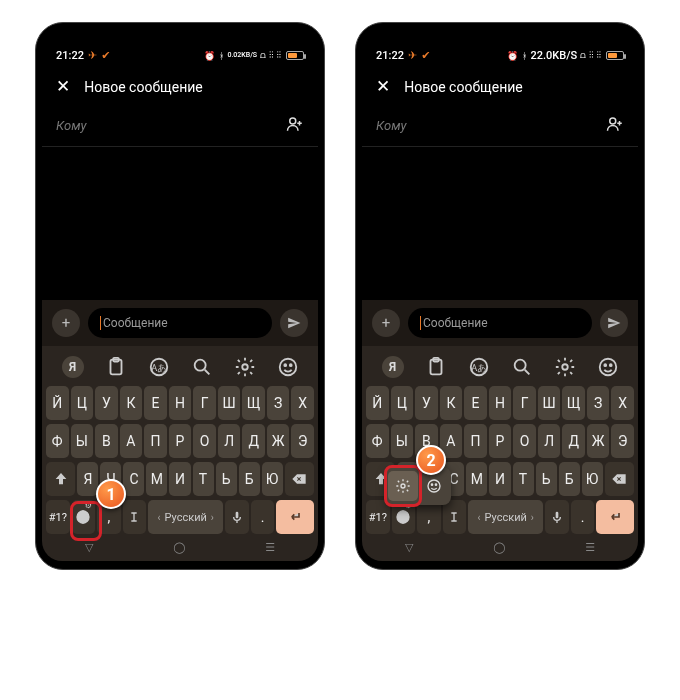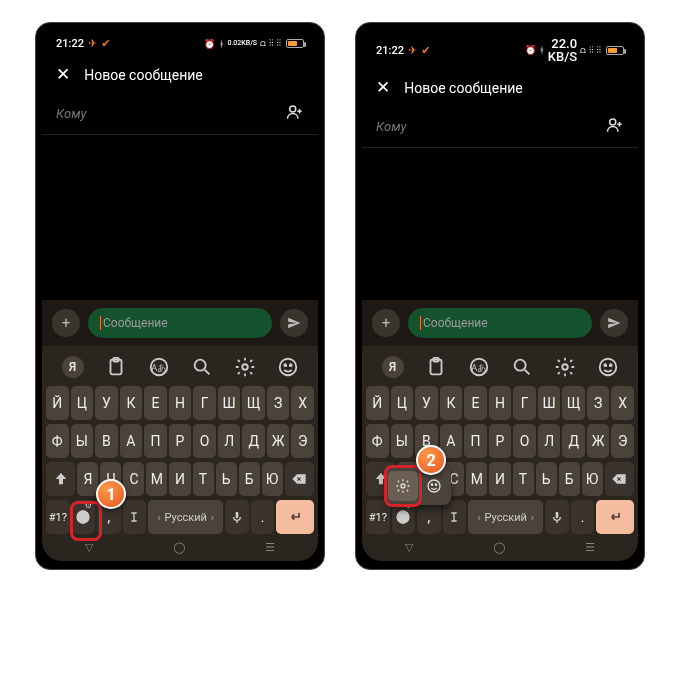--- a/index.html
+++ b/index.html
@@ -10,23 +10,23 @@
     height: 700px;
     display: flex;
     gap: 30px;
     padding: 22px 30px;
     justify-content: center;
   }
   .phone {
     width: 290px;
     height: 548px;
     background: #000;
-    border-radius: 15px;
+    border-radius: 28px;
     border: 1px solid #444;
-    padding: 10px 6px 8px;
+    padding: 22px 6px 8px;
     display: flex;
     flex-direction: column;
     position: relative;
     overflow: hidden;
   }
   .status-bar {
     display: flex;
     justify-content: space-between;
     align-items: center;
     color: #fff;
@@ -68,21 +68,21 @@
     gap: 8px;
     padding: 8px 10px;
     background: #1e1915;
   }
   .compose .round {
     width: 28px; height: 28px; border-radius: 50%;
     background: #3a342e; display:flex; align-items:center; justify-content:center;
     color:#bbb; font-size:15px;
   }
   .compose .field {
-    flex: 1; height: 30px; border-radius: 15px; background:#14532d;
+    flex: 1; height: 30px; border-radius: 15px; background:#000000;
     display:flex; align-items:center; padding: 0 12px;
     color:#999; font-size:12px;
   }
   .compose .field .cursor { width:1px; height:14px; background:#e87a2a; margin-right:2px;}
   .kb {
     background: #2b2520;
     padding: 6px 3px 5px;
     border-radius: 0 0 20px 20px;
   }
   .kb-top {
@@ -319,21 +319,21 @@
 <div class="phone">
   <div class="status-bar">
     <div class="status-left">
       <span>21:22</span>
       <span style="color:#e87a2a">✈</span>
       <span style="color:#e87a2a">✔</span>
     </div>
     <div class="status-right">
       <span>⏰</span>
       <span>ᚼ</span>
-      <span style="display:flex;flex-direction:column;line-height:1;font-size:13px;text-align:right">
+      <span style="display:flex;flex-direction:row;line-height:1;font-size:11px;text-align:right">
           <span>22.0</span>
           <span>KB/S</span>
         </span>
       <span>⩍</span>
       <span>⫶⫶</span>
       <span>⫶⫶</span>
       <div class="batt"></div>
     </div>
   </div>
 

